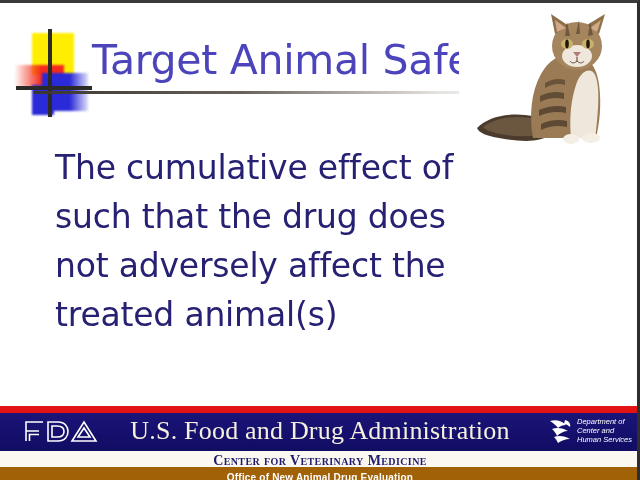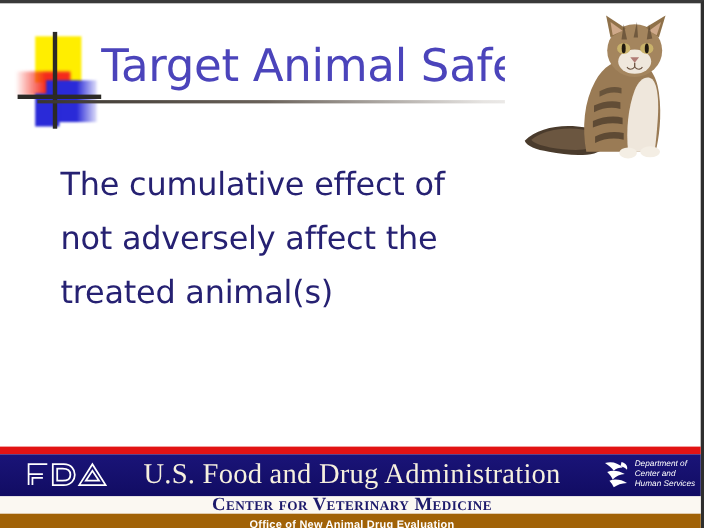--- a/index.html
+++ b/index.html
@@ -106,21 +106,21 @@
   }
   .cat-svg { display: block; width: 100%; height: 100%; }
 
   
   .body-text {
     position: absolute;
     left: 55px;
     top: 140px;
     width: 430px;
     font-family: "DejaVu Sans", sans-serif;
-    font-size: 29px;
+    font-size: 33px;
     line-height: 49px;
     color: #262172;
     letter-spacing: -0.2px;
   }
   .body-line { white-space: nowrap; }
 
   
   .footer {
     position: absolute;
     left: 0;
@@ -179,21 +179,21 @@
 
   .f-white {
     height: 16px;
     background: #fbf8f2;
     text-align: center;
   }
   .f-white-text {
     font-family: "Liberation Serif", serif;
     font-variant: small-caps;
     font-weight: bold;
-    font-size: 17px;
+    font-size: 14px;
     line-height: 16px;
     color: #1d1a6b;
     letter-spacing: 0.4px;
   }
 
   .f-bottom {
     height: 13px;
     background: #a16207;
     text-align: center;
   }
@@ -262,20 +262,21 @@
       <path d="M118 55 C115 58 112 57 111 55" stroke="#6b5340" stroke-width="1" fill="none"></path>
       <path d="M118 55 C121 58 124 57 125 55" stroke="#6b5340" stroke-width="1" fill="none"></path>
 
       <ellipse cx="132" cy="132" rx="9" ry="5" fill="#f4eee4"></ellipse>
       <ellipse cx="112" cy="133" rx="8" ry="5" fill="#f4eee4"></ellipse>
     </svg>
   </div>
 
   <div class="body-text">
     <div class="body-line">The cumulative effect of</div>
+    <div class="body-line">such that the drug does</div>
     <div class="body-line">not adversely affect the</div>
     <div class="body-line">treated animal(s)</div>
   </div>
 
   <div class="footer">
     <div class="f-red"></div>
 
     <div class="f-main">
 
       <div class="fda-logo">

